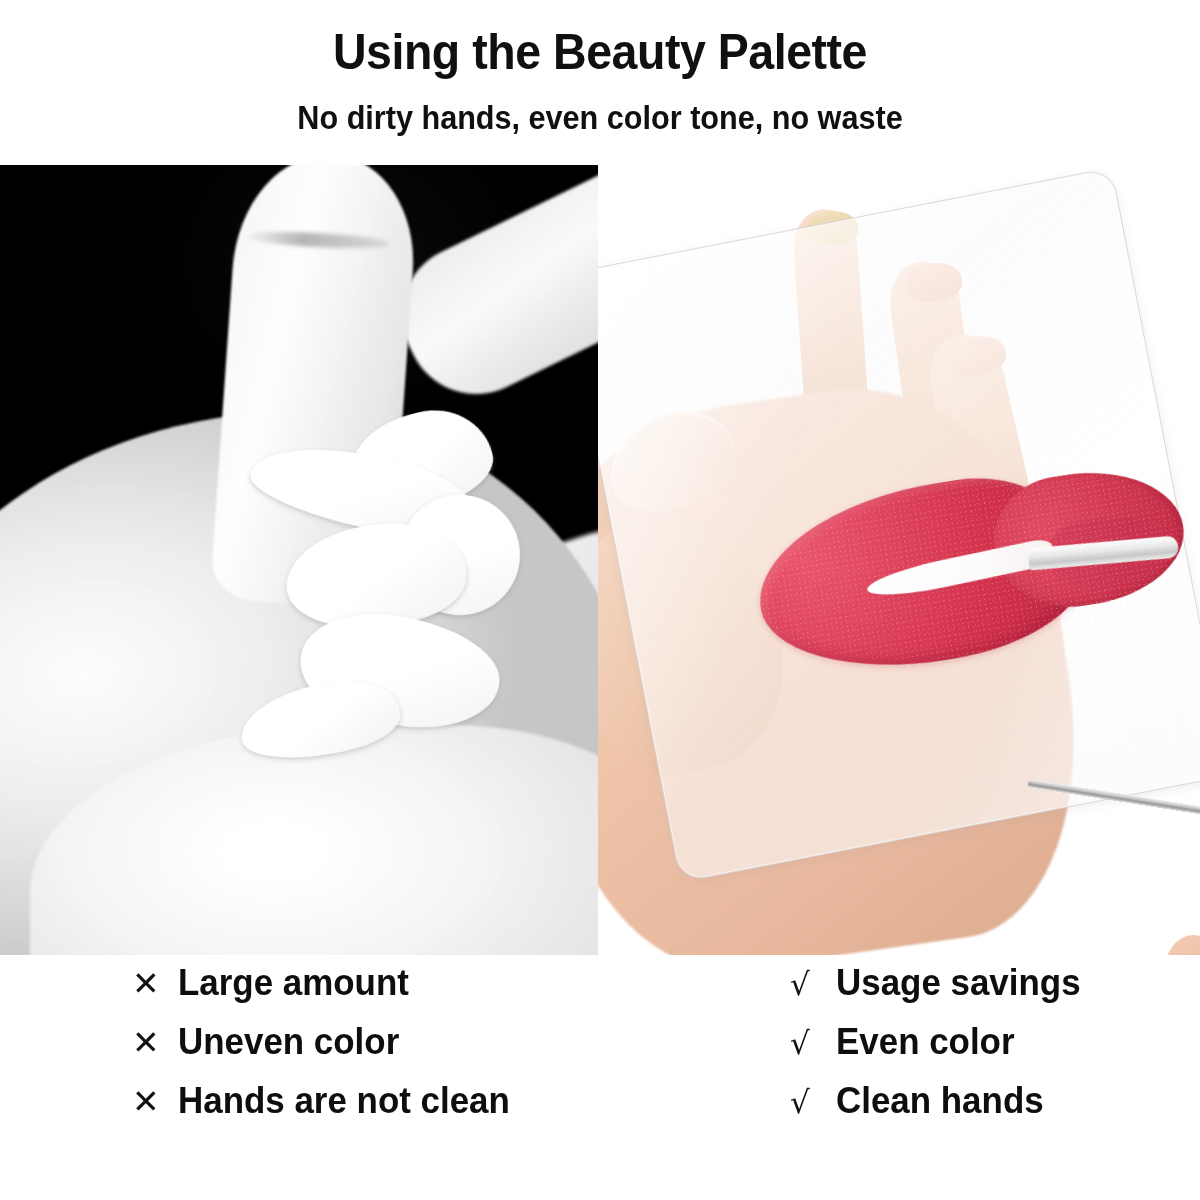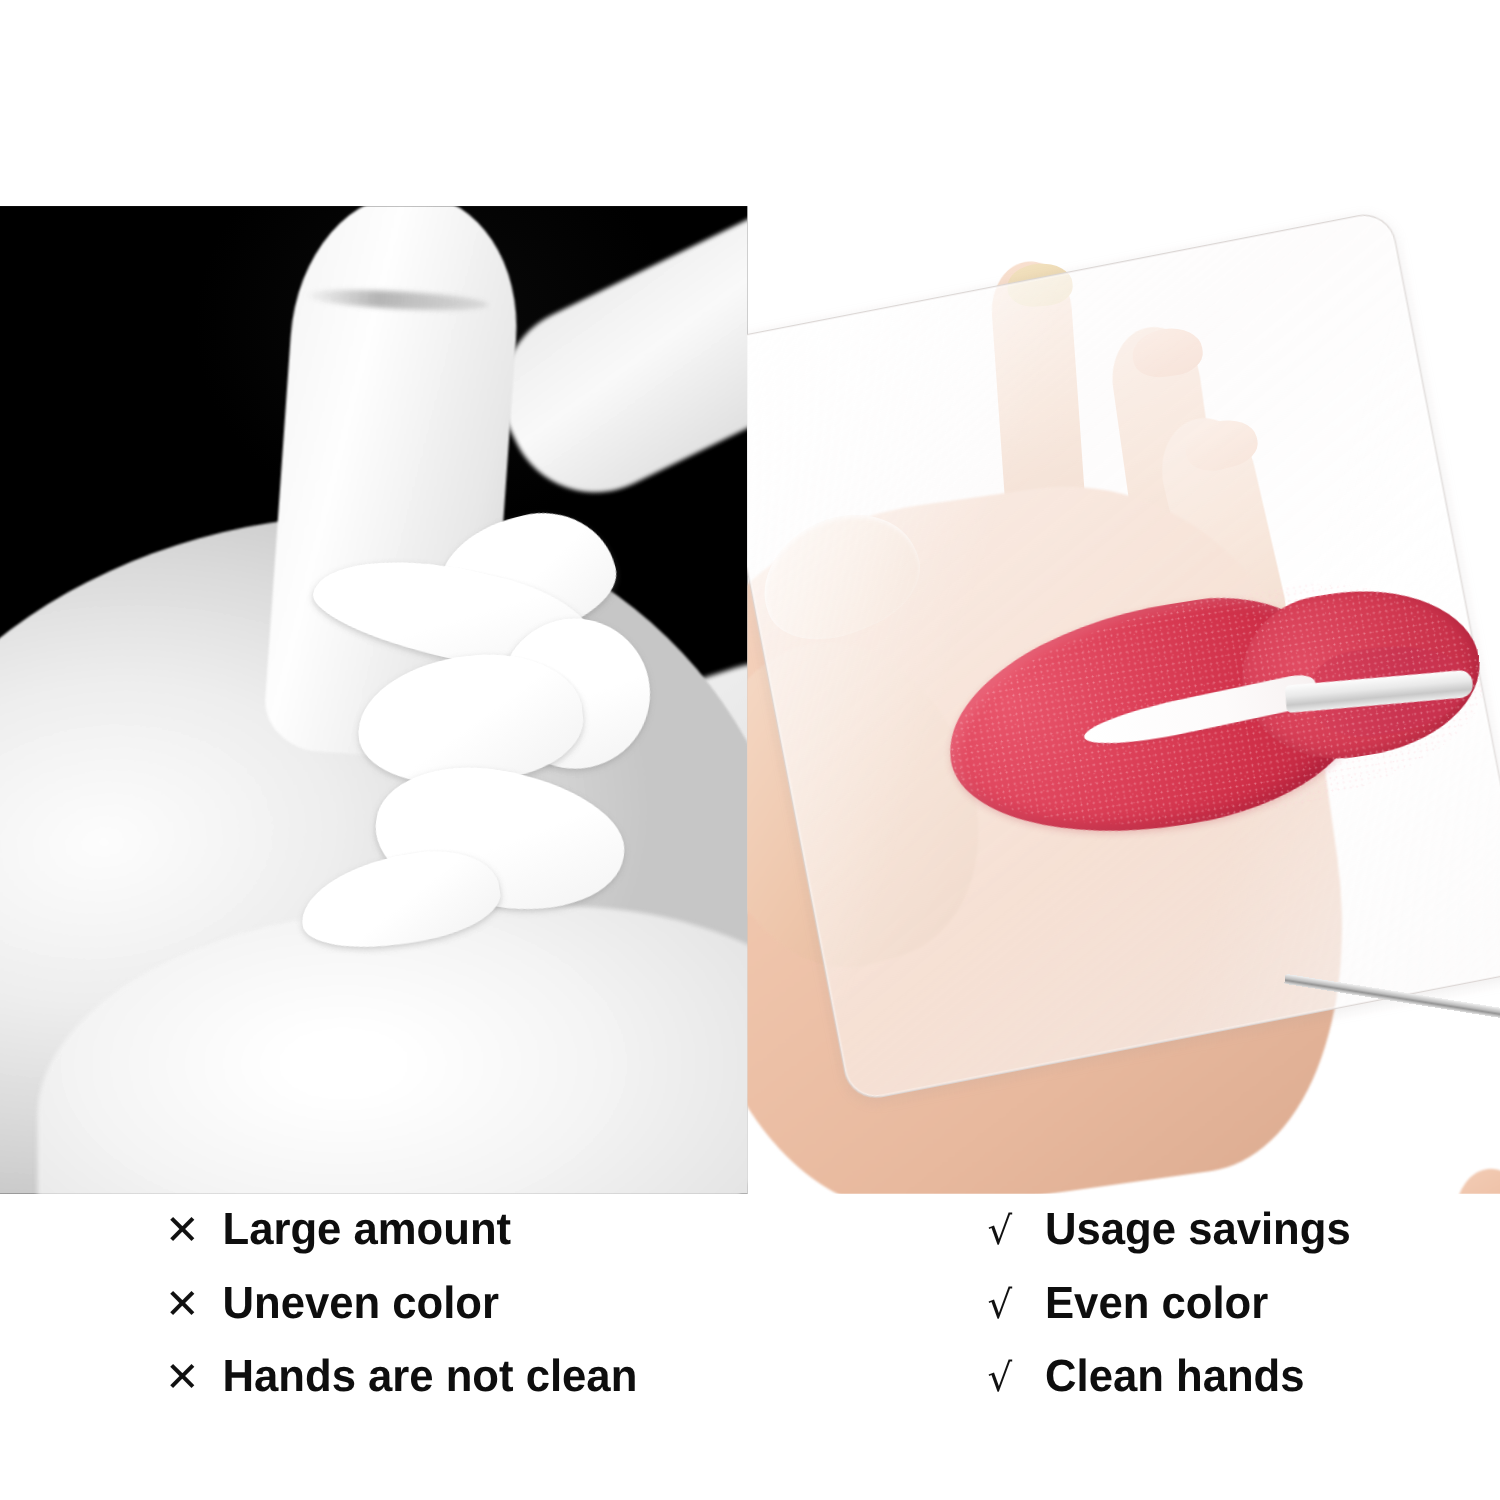--- a/index.html
+++ b/index.html
@@ -357,20 +357,24 @@
     color: #0e0e0e;
     transform: scaleX(0.97);
     transform-origin: left center;
   }
 </style>
 </head>
 <body>
 
 <div id="page">
 
+  <div class="header">
+    <div class="title">Using the Beauty Palette</div>
+    <div class="subtitle">No dirty hands, even color tone, no waste</div>
+  </div>
 
   <div class="panels">
 
     <div class="panel-left">
       <div class="pl-bg"></div>
       <div class="pl-finger2"></div>
       <div class="pl-finger3"></div>
       <div class="pl-hand"></div>
       <div class="pl-hand2"></div>
       <div class="pl-finger"></div>

